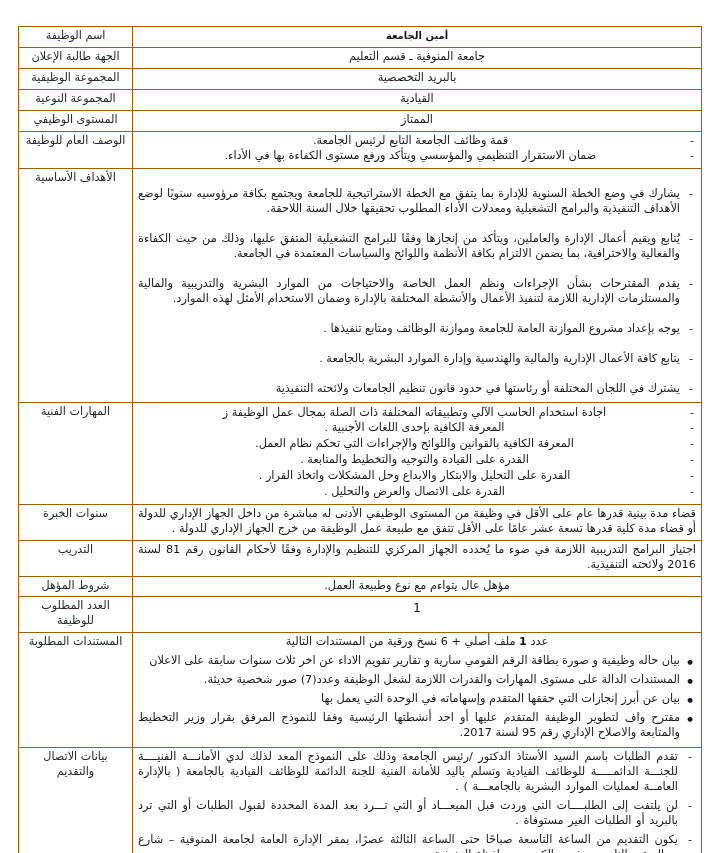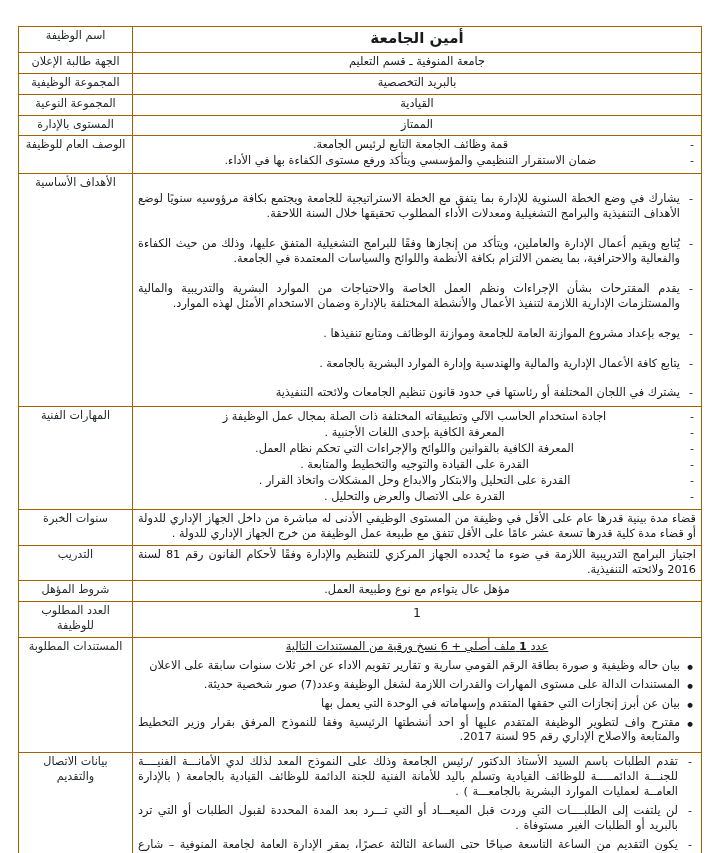--- a/index.html
+++ b/index.html
@@ -46,21 +46,21 @@
     letter-spacing: 0;
   }
   td.value {
     font-size: 11.3px;
     color: #17191c;
   }
   .v-center { text-align: center; }
 
   .bold-val {
     font-weight: bold;
-    font-size: 15px;
+    font-size: 10px;
   }
   .num-one {
     font-size: 12.5px;
     text-align: center;
     display: block;
     padding: 1px 0 2px 0;
   }
 
   
   ul.dashlist, ul.bulletlist, ul.plainlist {
@@ -107,21 +107,20 @@
     position: absolute;
     right: 3px;
     top: 0;
     font-size: 6.5px;
     line-height: 16px;
   }
 
   .docs-head {
     margin: 0 0 4px 0;
     text-align: center;
-    text-decoration: underline;
   }
   .docs-head .n { font-weight: bold; }
 
   
   ul.contactlist { margin: 0; padding: 0; list-style: none; }
   ul.contactlist > li {
     position: relative;
     padding-right: 18px;
     margin: 0 0 4px 0;
     text-align: justify;
@@ -167,21 +166,21 @@
         <td class="label">المجموعة الوظيفية</td>
       </tr>
 
       <tr>
         <td class="value v-center">القيادية</td>
         <td class="label">المجموعة النوعية</td>
       </tr>
 
       <tr>
         <td class="value v-center">الممتاز</td>
-        <td class="label">المستوى بالإدارة</td>
+        <td class="label">المستوى الوظيفي</td>
       </tr>
 
       <tr>
         <td class="value">
           <ul class="dashlist">
             <li>قمة وظائف الجامعة التابع لرئيس الجامعة.</li>
             <li>ضمان الاستقرار التنظيمي والمؤسسي ويتأكد ورفع مستوى الكفاءة بها في الأداء.</li>
           </ul>
         </td>
         <td class="label">الوصف العام للوظيفة</td>

